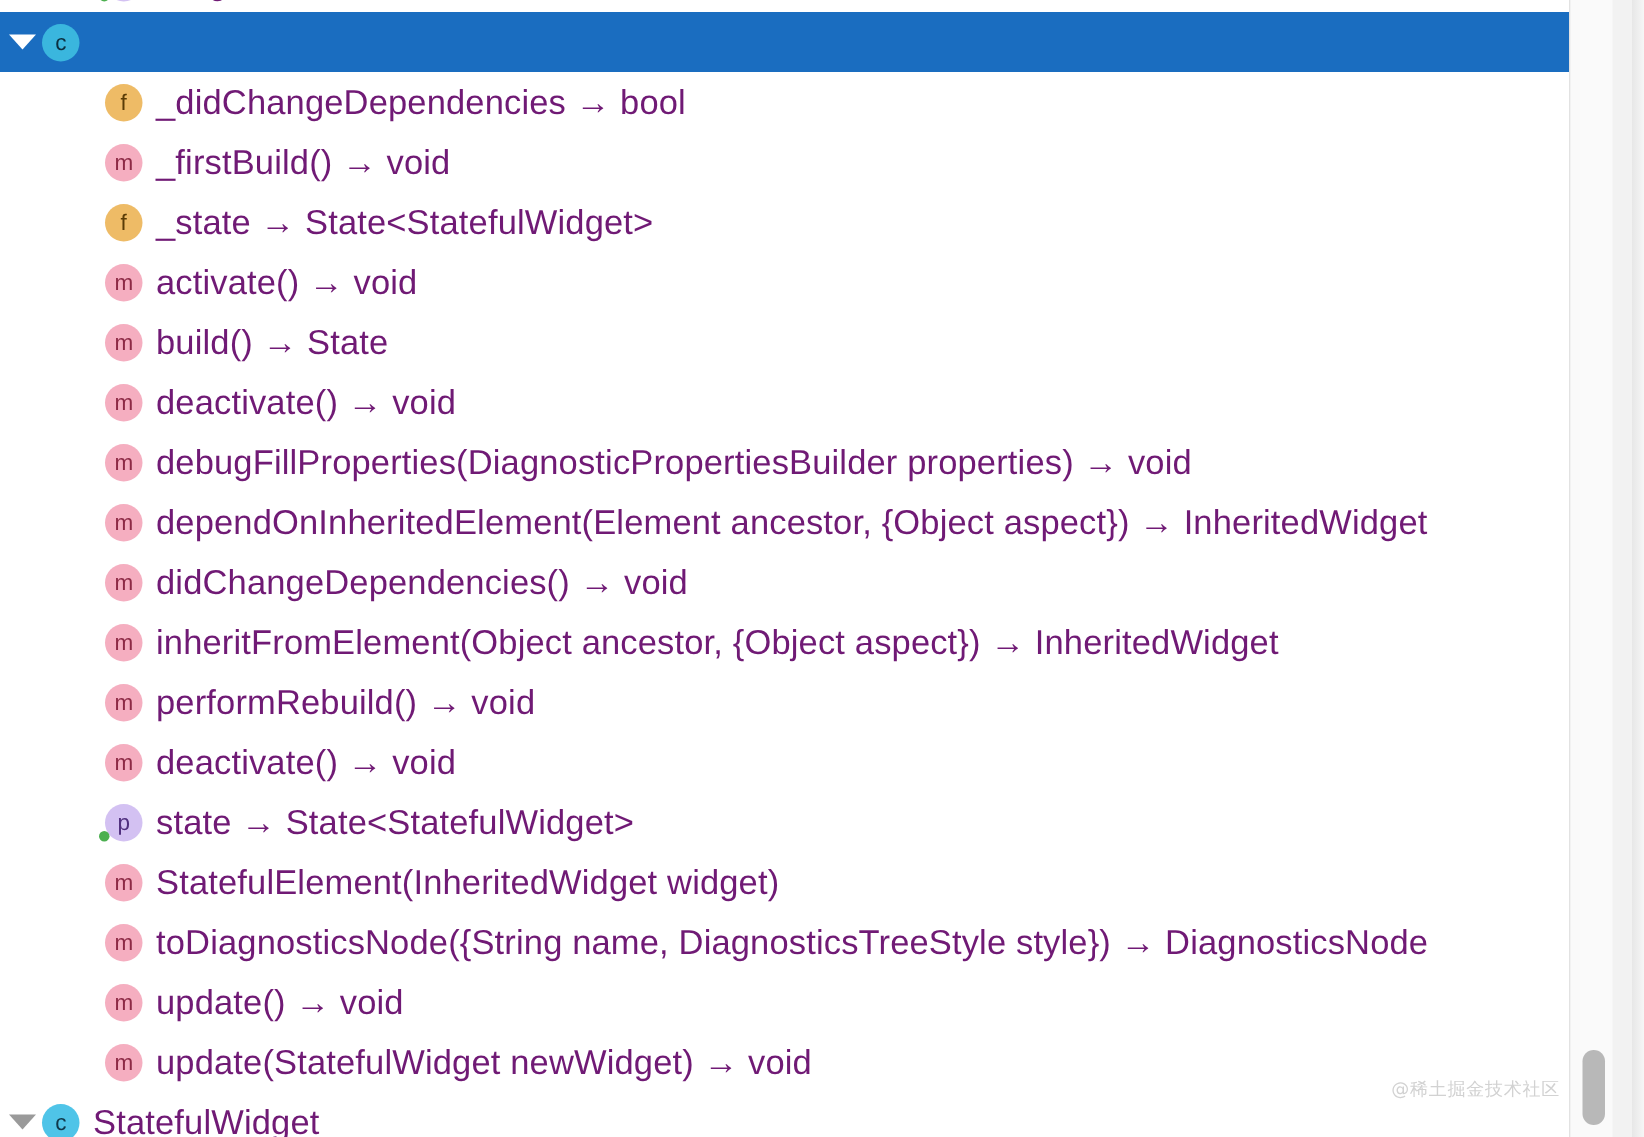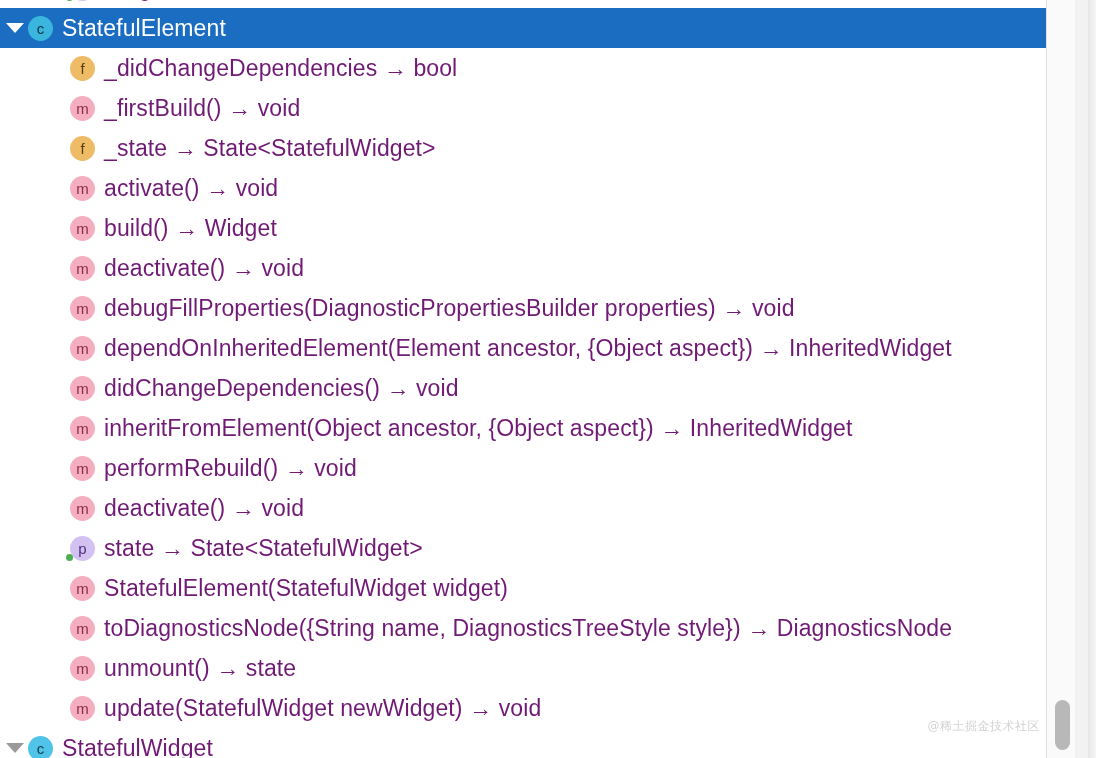--- a/index.html
+++ b/index.html
@@ -170,41 +170,40 @@
     <div id="tree-list">
         <div class="tree-row lvl-member">
           <span class="badge kind-p">p<span class="dot"></span></span>
           <span class="label">widget → ...</span>
         </div>
         <div class="tree-row lvl-class selected">
           <span class="twisty">
             <i></i>
           </span>
           <span class="badge kind-c">c</span>
-          <span class="label">StatefulElement</span>
         </div>
         <div class="tree-row lvl-member">
           <span class="badge kind-f">f</span>
           <span class="label">_didChangeDependencies → bool</span>
         </div>
         <div class="tree-row lvl-member">
           <span class="badge kind-m">m</span>
           <span class="label">_firstBuild() → void</span>
         </div>
         <div class="tree-row lvl-member">
           <span class="badge kind-f">f</span>
           <span class="label">_state → State&lt;StatefulWidget&gt;</span>
         </div>
         <div class="tree-row lvl-member">
           <span class="badge kind-m">m</span>
           <span class="label">activate() → void</span>
         </div>
         <div class="tree-row lvl-member">
           <span class="badge kind-m">m</span>
-          <span class="label">build() → Widget</span>
+          <span class="label">build() → State</span>
         </div>
         <div class="tree-row lvl-member">
           <span class="badge kind-m">m</span>
           <span class="label">deactivate() → void</span>
         </div>
         <div class="tree-row lvl-member">
           <span class="badge kind-m">m</span>
           <span class="label">debugFillProperties(DiagnosticPropertiesBuilder properties) → void</span>
         </div>
         <div class="tree-row lvl-member">
@@ -226,29 +225,29 @@
         <div class="tree-row lvl-member">
           <span class="badge kind-m">m</span>
           <span class="label">deactivate() → void</span>
         </div>
         <div class="tree-row lvl-member">
           <span class="badge kind-p">p<span class="dot"></span></span>
           <span class="label">state → State&lt;StatefulWidget&gt;</span>
         </div>
         <div class="tree-row lvl-member">
           <span class="badge kind-m">m</span>
-          <span class="label">StatefulElement(StatefulWidget widget)</span>
+          <span class="label">StatefulElement(InheritedWidget widget)</span>
         </div>
         <div class="tree-row lvl-member">
           <span class="badge kind-m">m</span>
           <span class="label">toDiagnosticsNode({String name, DiagnosticsTreeStyle style}) → DiagnosticsNode</span>
         </div>
         <div class="tree-row lvl-member">
           <span class="badge kind-m">m</span>
-          <span class="label">unmount() → state</span>
+          <span class="label">update() → void</span>
         </div>
         <div class="tree-row lvl-member">
           <span class="badge kind-m">m</span>
           <span class="label">update(StatefulWidget newWidget) → void</span>
         </div>
         <div class="tree-row lvl-class">
           <span class="twisty">
             <i></i>
           </span>
           <span class="badge kind-c">c</span>

